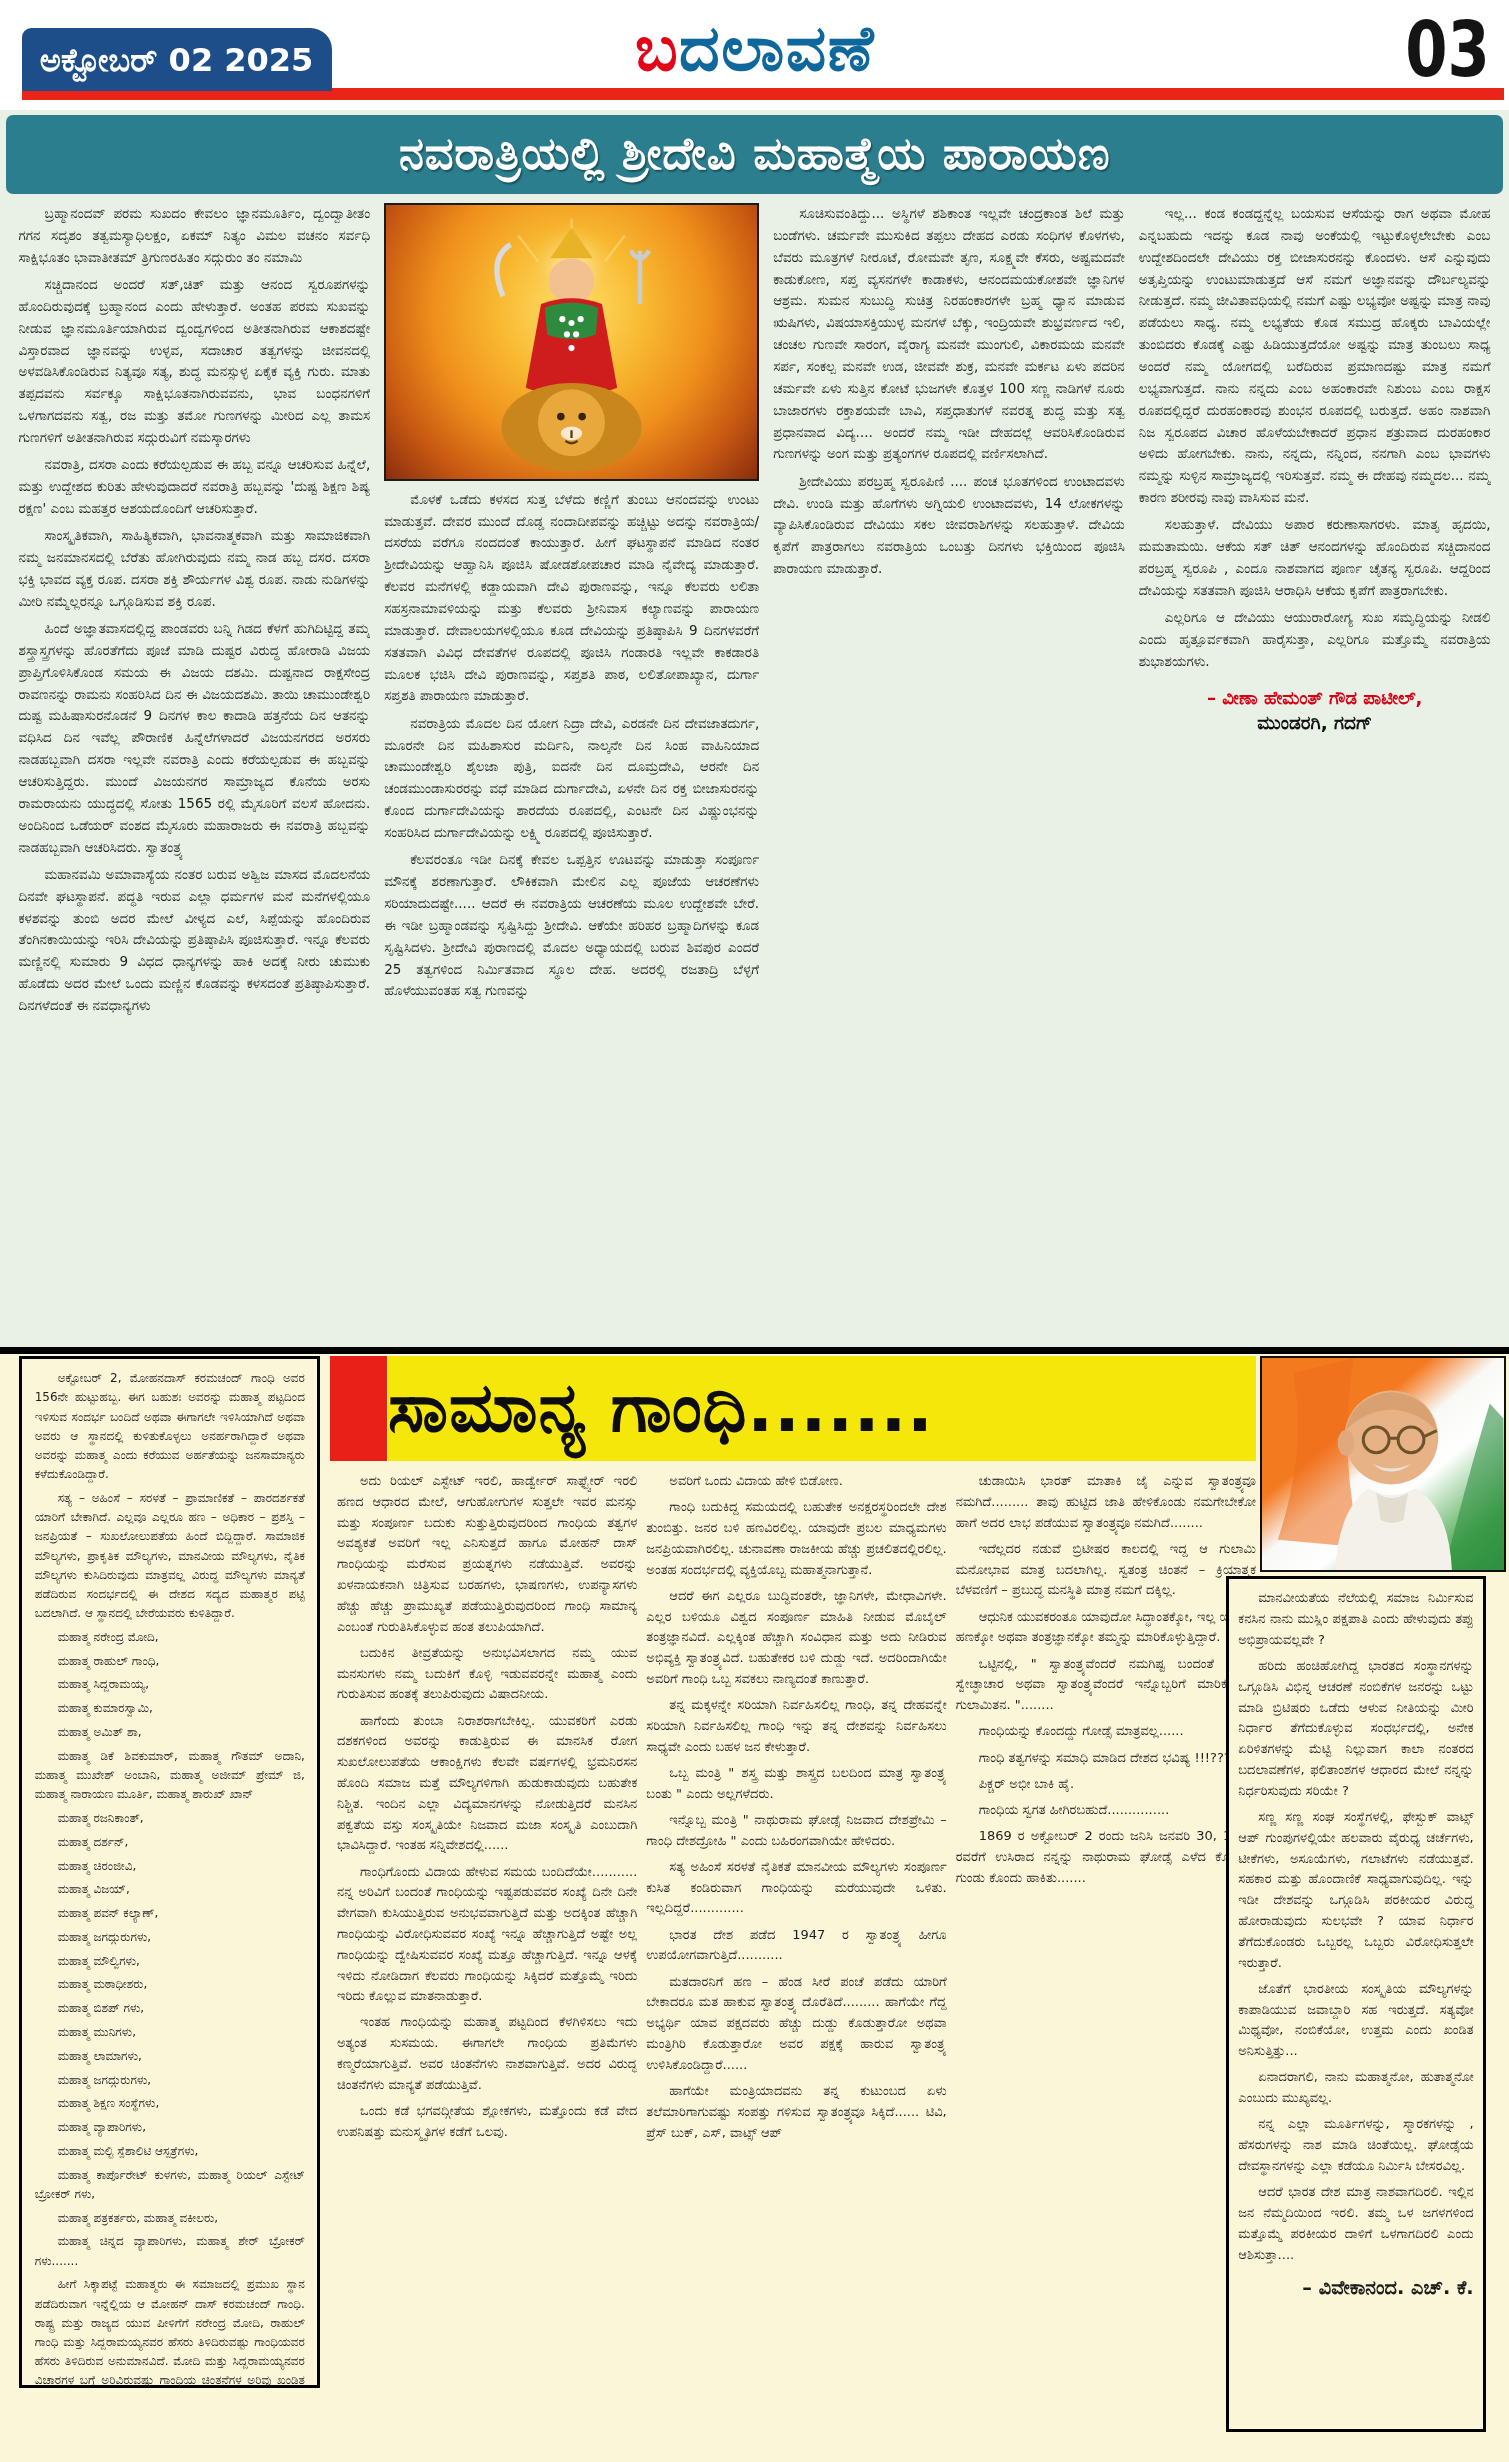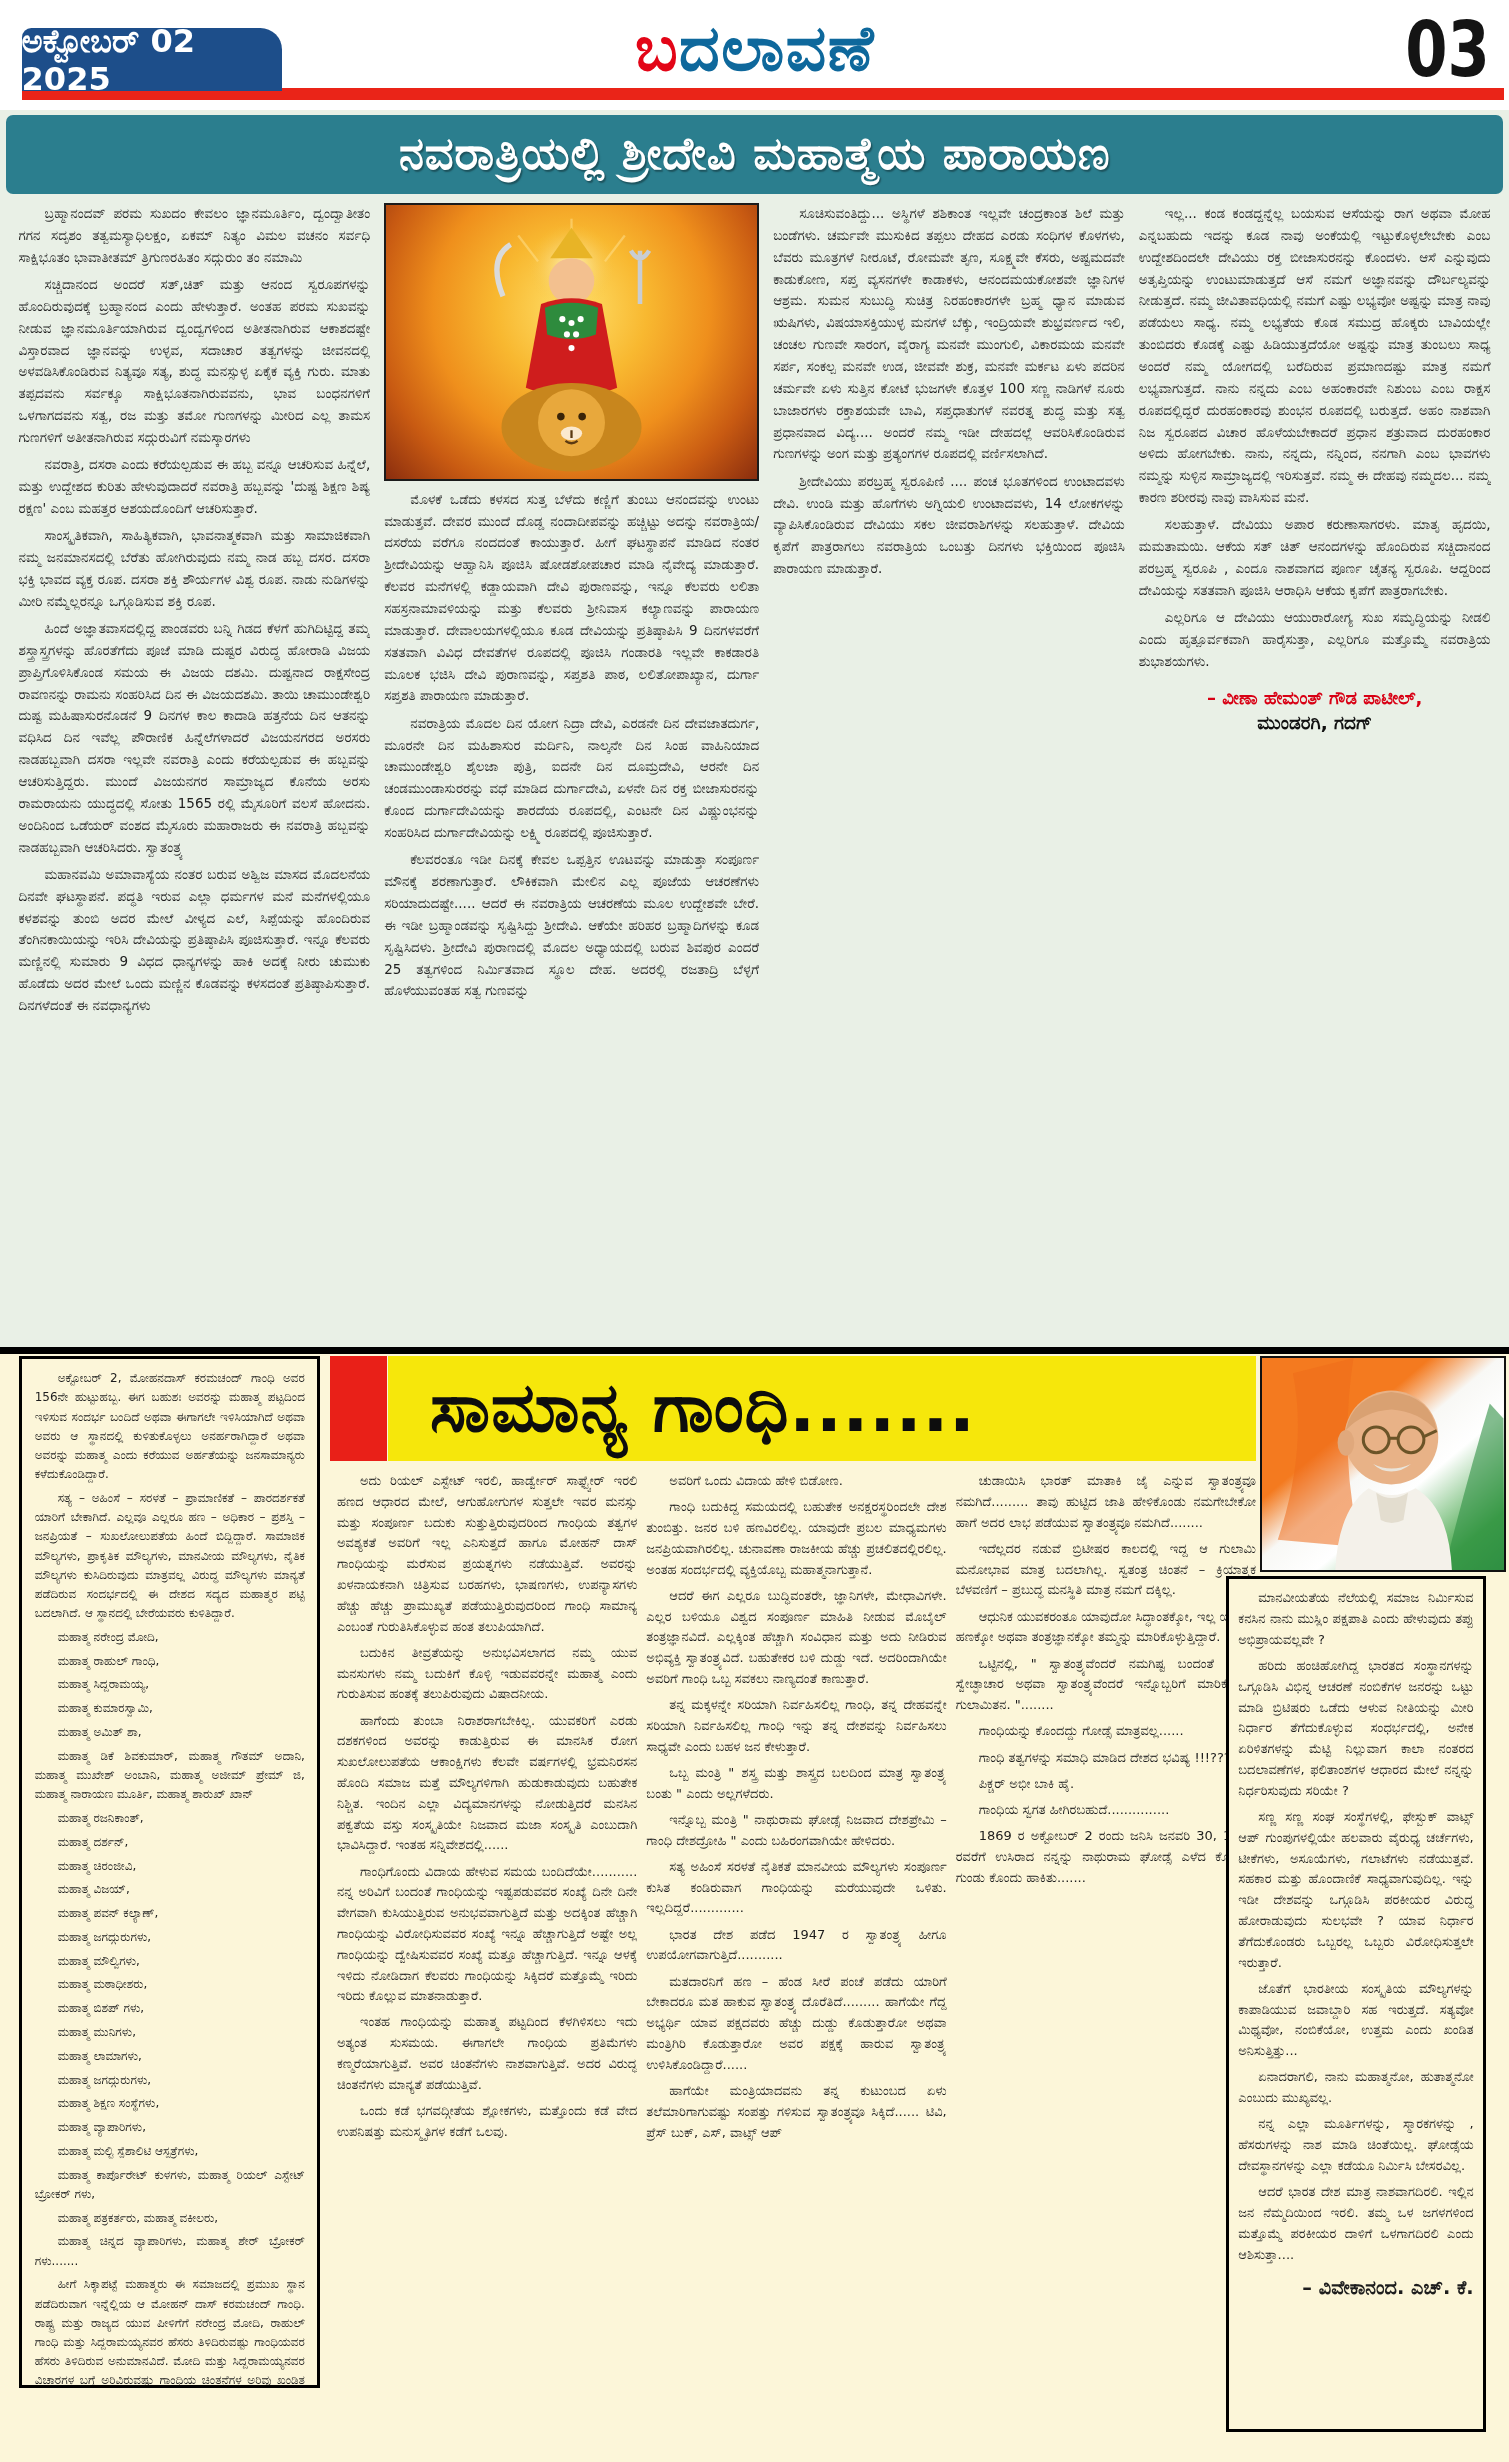--- a/index.html
+++ b/index.html
@@ -6,21 +6,21 @@
   html,body { width:1510px; height:2462px; }
   body {
     position: relative;
     background: #ffffff;
     font-family: "DejaVu Sans", sans-serif;
     color: #1d1d1d;
     overflow: hidden;
   }
   
   .date-box {
-    position:absolute; left:21.6px; top:28px; width:260px; height:63px;
+    position:absolute; left:21.6px; top:28px; width:310px; height:63px;
     background:#1d4e8a; border-radius:9.3px 21.6px 0 0;
     color:#fff; display:flex; align-items:center; justify-content:center;
     font-size:32px; font-weight:bold; z-index:3;
   }
   .masthead {
     position:absolute; left:0; top:12.4px; width:100%;
     text-align:center; font-size:63px; font-weight:bold; color:#0e689c;
     letter-spacing:1.5px; z-index:1;
   }
   .masthead .first-letter { color:#e30517; }
@@ -77,21 +77,21 @@
     position:absolute; left:19.3px; top:1.5px; width:301px; height:1032px;
     border:3.9px solid #000; background:#fcf6d9;
     padding:10.8px 12.4px; overflow:hidden;
     font-size:12px; line-height:1.6; text-align:justify;
   }
   .left-box p { text-indent:23px; margin-bottom:4.6px; }
   .red-stripe { position:absolute; left:330px; top:1.5px; width:57px; height:105px; background:#e92018; }
   .yellow-banner {
     position:absolute; left:388px; top:1.5px; width:868px; height:105px;
     background:#f6e70b; display:flex; align-items:center;
-    padding-left:42px; font-size:68px; font-weight:bold; color:#0d0d0d;
+    font-size:68px; font-weight:bold; color:#0d0d0d;
     letter-spacing:0.8px;
   }
   .gandhi-box {
     position:absolute; left:1260px; top:1.5px; width:246px; height:216px;
     border:2.3px solid #111; overflow:hidden;
     background: linear-gradient(140deg, #f47a1f 0%, #f47a1f 34%, #f8f8f5 48%, #ffffff 62%, #4aa94e 86%, #2f8f43 100%);
   }
   .gandhi-box svg { width:100%; height:100%; display:block; }
   .cols-bottom {
     position:absolute; left:337px; top:117px; width:919px; height:982px;

